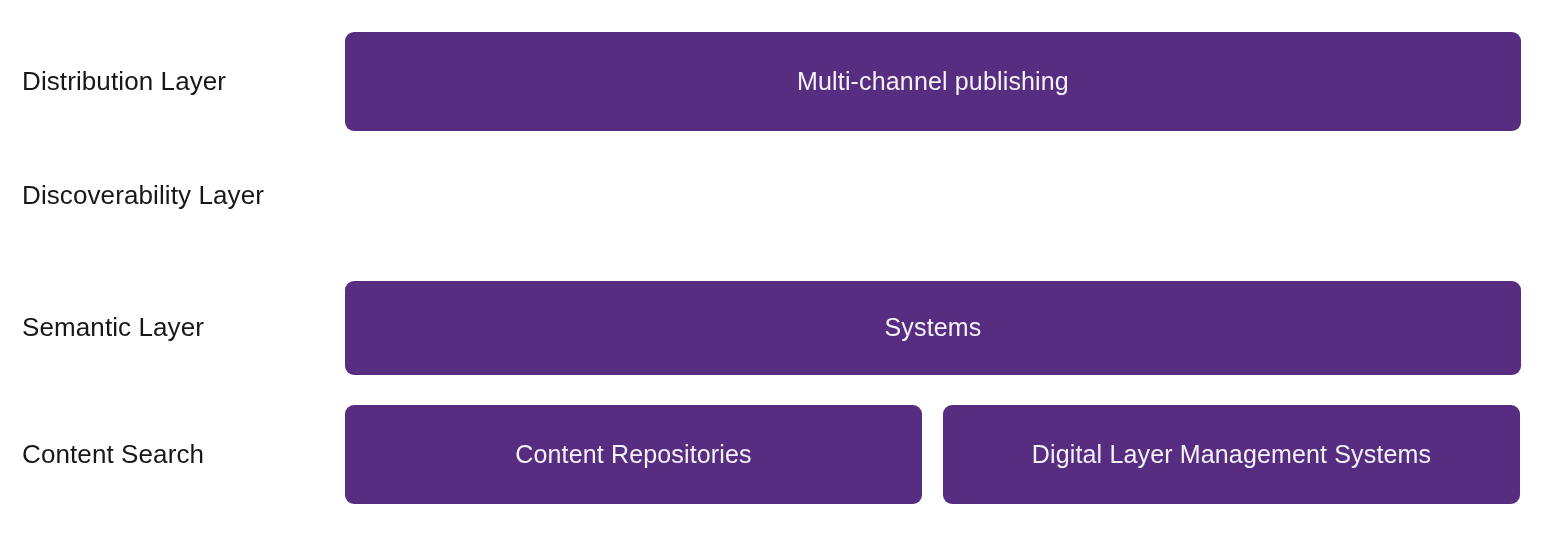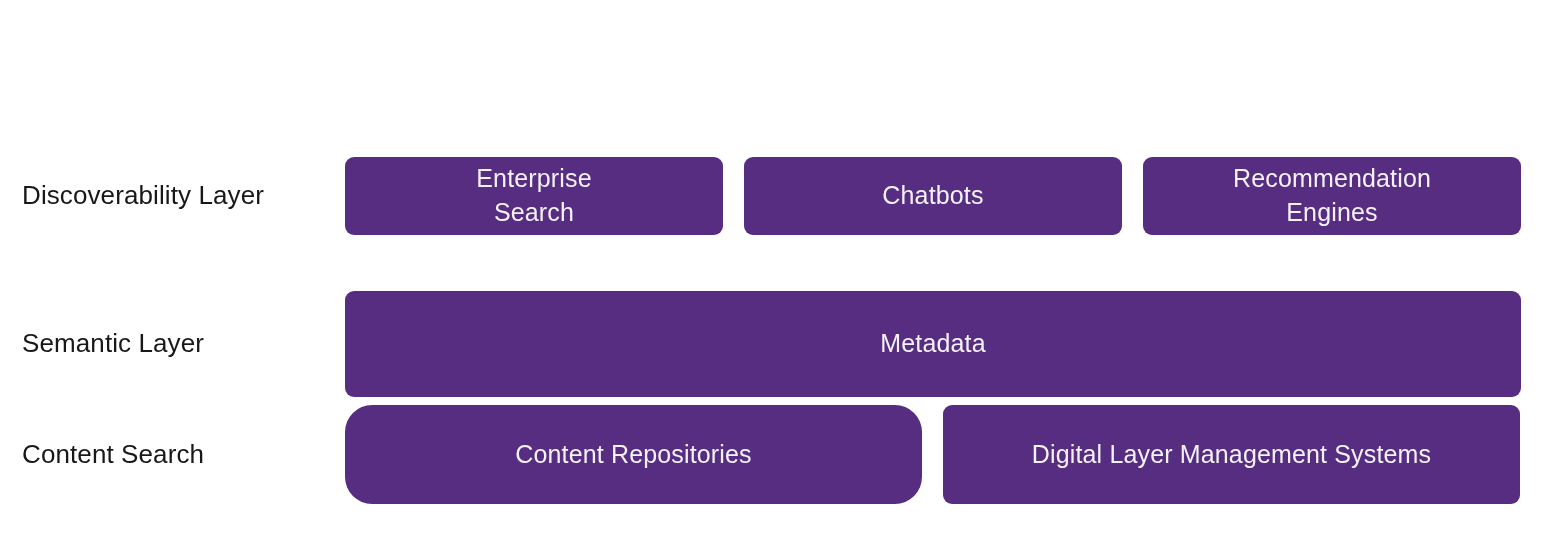--- a/index.html
+++ b/index.html
@@ -67,21 +67,21 @@
     font-weight: 400;
     line-height: 1.35;
     letter-spacing: 0.15px;
     box-sizing: border-box;
     padding: 6px 14px;
   }
 
   
   #row-distribution    { top: 32px;  height: 99px; }
   #row-discoverability { top: 157px; height: 78px; }
-  #row-semantic        { top: 281px; height: 106px; margin-top: 10px; }
+  #row-semantic        { top: 281px; height: 94px; }
   #row-content         { top: 405px; height: 99px; }
 
   
   #row-distribution .node-box { flex: 1 1 auto; }
 
   #box-enterprise-search     { flex: 0 0 378px; }
   #box-chatbots              { flex: 0 0 378px; }
   #box-recommendation-engines{ flex: 0 0 378px; }
 
   #row-semantic .node-box { flex: 1 1 auto; }
@@ -89,40 +89,39 @@
   #box-content-repositories  { flex: 0 0 577px; }
   #box-dam-systems           { flex: 0 0 577px; }
 
   .multiline { white-space: pre-line; }
 </style>
 </head>
 <body>
 
 <div id="diagram" style="background: rgb(255, 255, 255);">
 
+  <div class="layer-row" id="row-distribution">
+    <div class="row-label" style="color: rgb(24, 24, 27);">Distribution Layer</div>
+    <div class="row-boxes">
+      <div class="node-box multiline" id="box-multi-channel-publishing" style="background: rgb(86, 45, 128); color: rgb(244, 241, 247);">Multi-channel publishing</div>
+    </div>
+  </div>
 
   <div class="layer-row" id="row-discoverability">
     <div class="row-label" style="color: rgb(24, 24, 27);">Discoverability Layer</div>
-    <div class="row-boxes">
-      <div class="node-box multiline" id="box-enterprise-search" style="background: rgb(86, 45, 128); color: rgb(244, 241, 247);">Enterprise
-Search</div>
-      <div class="node-box multiline" id="box-chatbots" style="background: rgb(86, 45, 128); color: rgb(244, 241, 247);">Chatbots</div>
-      <div class="node-box multiline" id="box-recommendation-engines" style="background: rgb(86, 45, 128); color: rgb(244, 241, 247);">Recommendation
-Engines</div>
-    </div>
   </div>
 
   <div class="layer-row" id="row-semantic">
     <div class="row-label" style="color: rgb(24, 24, 27);">Semantic Layer</div>
     <div class="row-boxes">
-      <div class="node-box multiline" id="box-metadata" style="background: rgb(86, 45, 128); color: rgb(244, 241, 247);">Metadata</div>
+      <div class="node-box multiline" id="box-metadata" style="background: rgb(86, 45, 128); color: rgb(244, 241, 247);">Systems</div>
     </div>
   </div>
 
   <div class="layer-row" id="row-content">
     <div class="row-label" style="color: rgb(24, 24, 27);">Content Search</div>
     <div class="row-boxes">
-      <div class="node-box multiline" id="box-content-repositories" style="background: rgb(86, 45, 128); color: rgb(244, 241, 247); border-radius: 27px;">Content Repositories</div>
+      <div class="node-box multiline" id="box-content-repositories" style="background: rgb(86, 45, 128); color: rgb(244, 241, 247);">Content Repositories</div>
       <div class="node-box multiline" id="box-dam-systems" style="background: rgb(86, 45, 128); color: rgb(244, 241, 247);">Digital Layer Management Systems</div>
     </div>
   </div>
 
 </div>
 
 </body></html>

